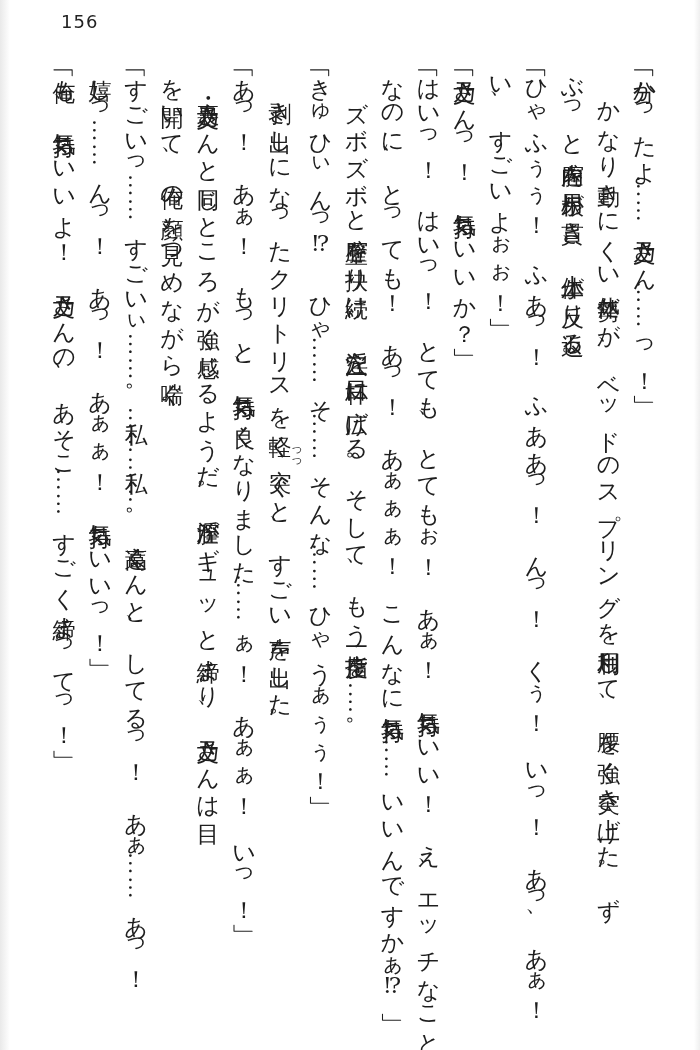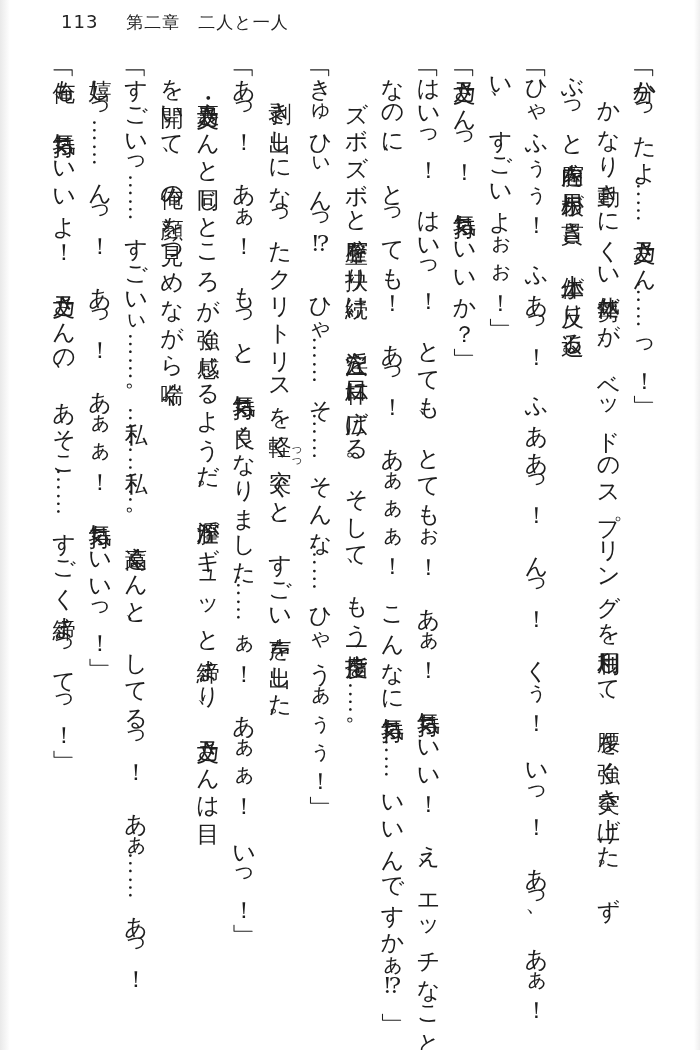--- a/index.html
+++ b/index.html
@@ -65,22 +65,21 @@
     color: #333;
   }
 </style>
 </head>
 <body>
 
 <div class="page-edge-left"></div>
 <div class="page-edge-right"></div>
 
 <div class="page-header">
-  <span class="page-number">113</span>
-  <span class="chapter-title">第二章　二人と一人</span>
+  <span class="page-number">156</span>
 </div>
 
 <div class="text-area">
   <div class="col">「分かったよ……文乃さん……っ！」</div>
   <div class="col indent">かなり動きにくい体勢だが、ベッドのスプリングを利用して、腰を強く突き上げた。ず</div>
   <div class="col">ぶっと膣内を男根が貫き、上体が反り返る。</div>
   <div class="col">「ひゃふぅぅ！　ふあっ！　ふああっ！　んっ！　くぅ！　いっ！　あっ、あぁ！　すご</div>
   <div class="col">い、すごいよぉぉ！」</div>
   <div class="col">「文乃さんっ！　気持ちいいか？」</div>
   <div class="col">「はいっ！　はいっ！　とても、とてもぉ！　あぁ！　気持ちいい！　え、エッチなこと</div>

